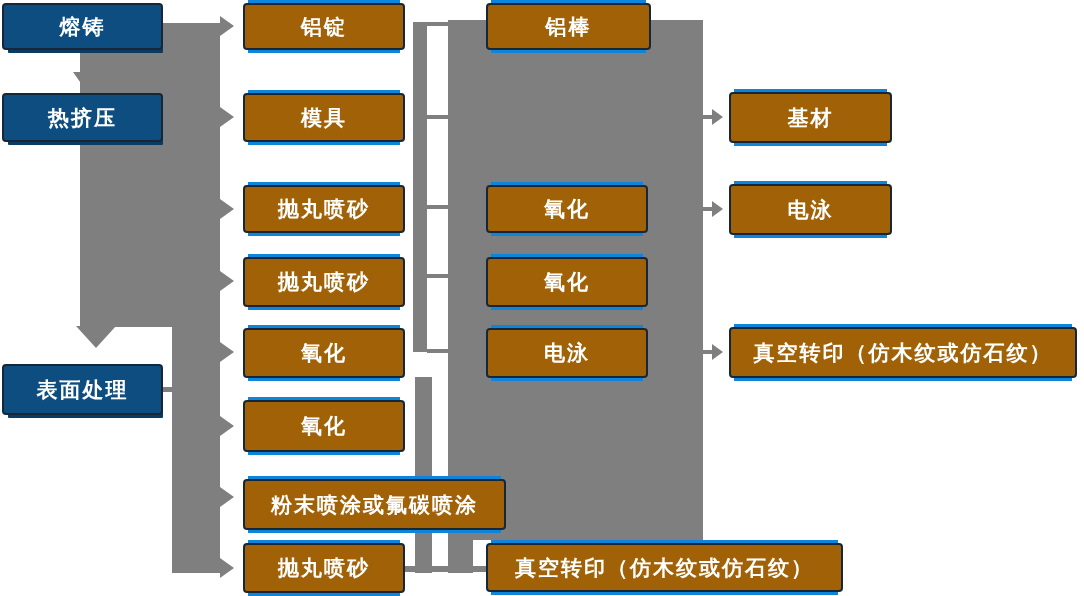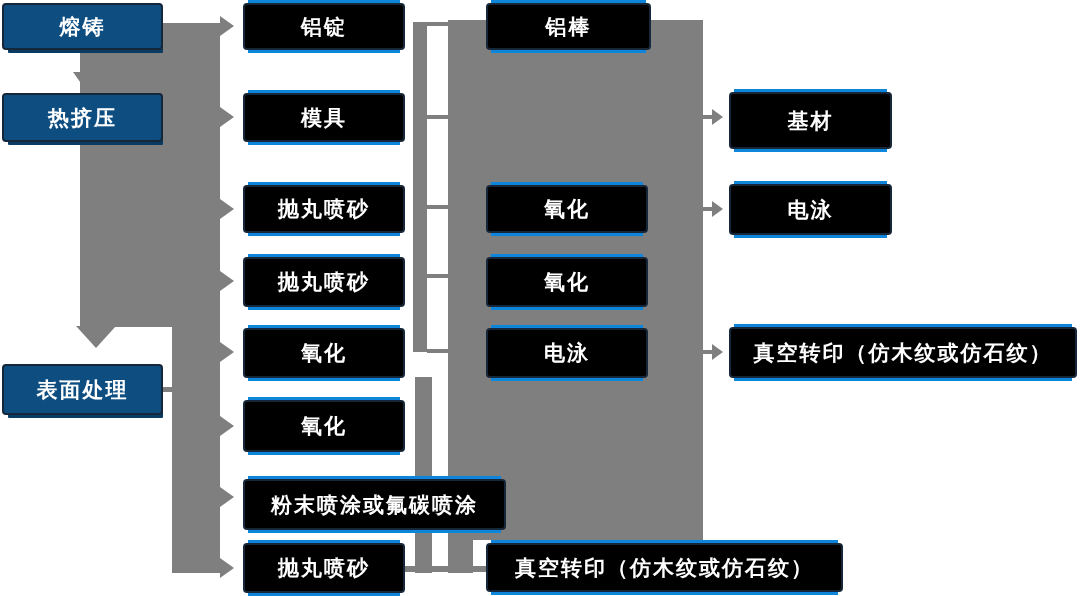--- a/index.html
+++ b/index.html
@@ -20,21 +20,21 @@
     border-left:12px solid transparent; border-right:12px solid transparent;
     border-top:17px solid #7f7f7f; }
   .tri-down.lg {
     border-left:20px solid transparent; border-right:20px solid transparent;
     border-top:22px solid #7f7f7f; }
 
   
   .node { position:absolute; z-index:2; display:flex; align-items:center; justify-content:center;
     color:#ffffff; font-size:21px; font-weight:600; letter-spacing:2px; white-space:nowrap;
     border:2px solid #17273a; border-radius:4px; }
-  .node.blue { background:#000000;
+  .node.blue { background:#a16207;
     box-shadow:0 8px 0 -5px #0d85da, 0 -8px 0 -5px #0d85da; }
   .node.dark { background:#0d4d80;
     box-shadow:3px 6px 0 -3px #0a3c63; }
 </style>
 </head>
 <body>
 
 <div class="canvas">
 
   <div class="gray" style="left:80px;  top:23px;  width:140px; height:304px;"></div>
@@ -115,21 +115,21 @@
   <div class="node blue" style="left:486px; top:257px; width:162px; height:50px;">
       <span>氧化</span>
     </div>
   <div class="node blue" style="left:486px; top:328px; width:162px; height:50px;">
       <span>电泳</span>
     </div>
   <div class="node blue" style="left:486px; top:543px; width:357px; height:49px;">
       <span>真空转印（仿木纹或仿石纹）</span>
     </div>
 
-  <div class="node blue" style="left:729px; top:92px;  width:163px; height:57px;">
+  <div class="node blue" style="left:729px; top:92px;  width:163px; height:51px;">
       <span>基材</span>
     </div>
   <div class="node blue" style="left:729px; top:184px; width:163px; height:51px;">
       <span>电泳</span>
     </div>
   <div class="node blue" style="left:729px; top:327px; width:348px; height:51px;">
       <span>真空转印（仿木纹或仿石纹）</span>
     </div>
 
 </div>

